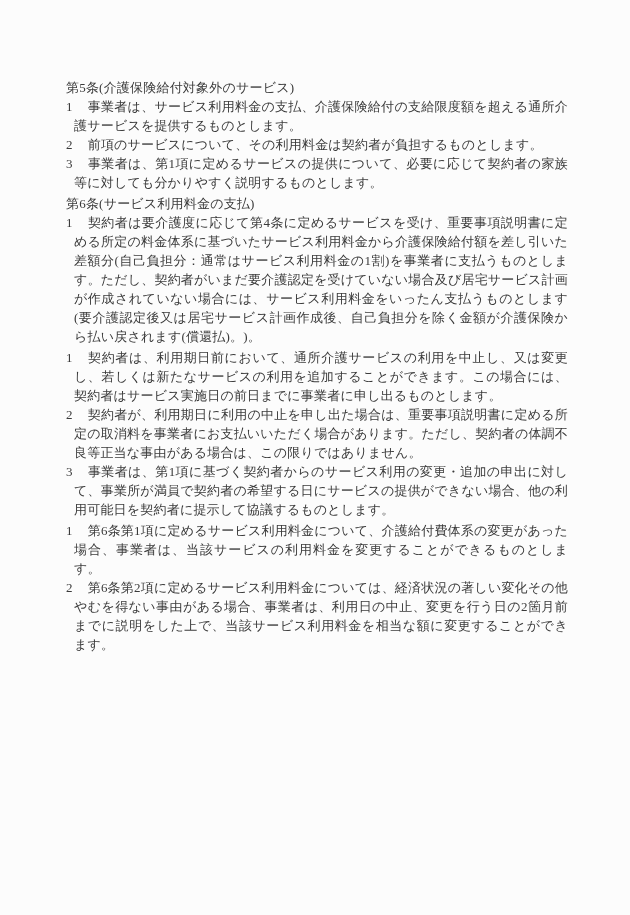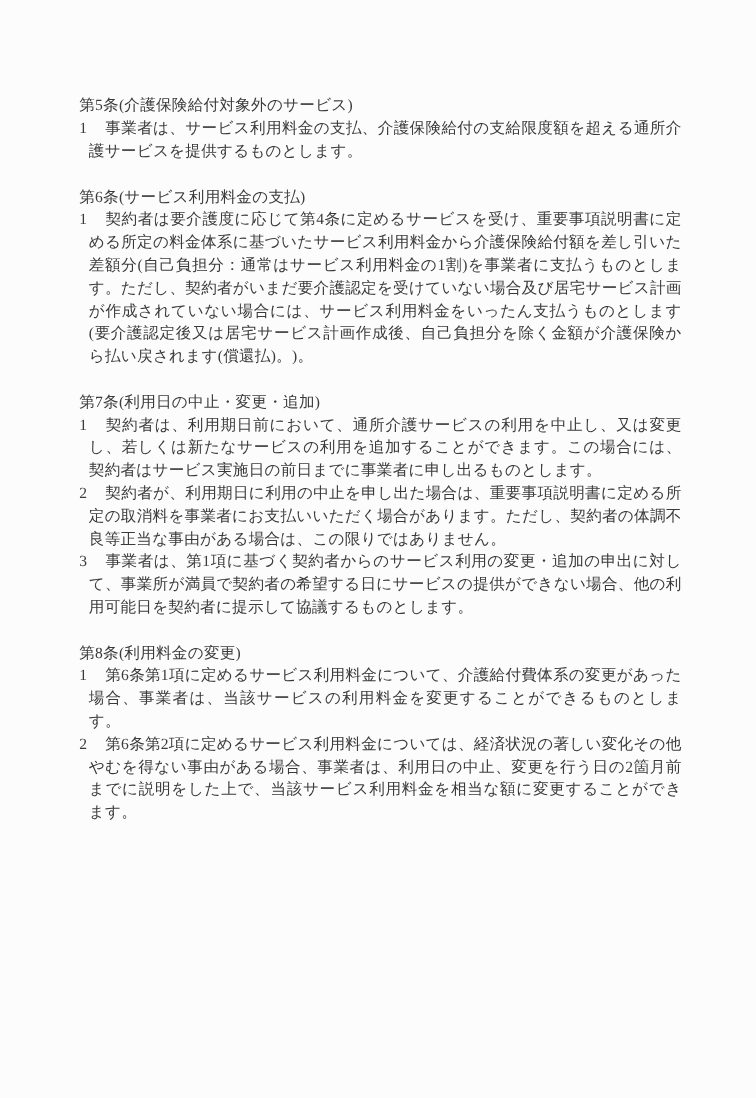--- a/index.html
+++ b/index.html
@@ -26,21 +26,21 @@
     position: absolute;
     left: 66px;
     top: 78px;
     width: 502px;
     color: var(--text-color, #3a3a3a);
     font-size: 13px;
     line-height: 19px;
     letter-spacing: 0.2px;
   }
   .article + .article {
-    margin-top: 19px;
+    margin-top: 2px;
   }
   .article-heading {
     margin: 0;
     font-size: 13px;
     font-weight: normal;
     line-height: 19px;
   }
   .clause {
     margin: 0;
     padding-left: 8px;
@@ -56,34 +56,34 @@
 </style>
 </head>
 <body style="--page-bg: #fcfcfc; --text-color: #3a3a3a;">
 
 <div class="page">
   <div class="doc">
 
     <section class="article">
       <h2 class="article-heading">第5条(介護保険給付対象外のサービス)</h2>
       <p class="clause"><span class="clause-num">1</span><span class="clause-text">事業者は、サービス利用料金の支払、介護保険給付の支給限度額を超える通所介護サービスを提供するものとします。</span></p>
+      <p class="clause"><span class="clause-num">2</span><span class="clause-text">前項のサービスについて、その利用料金は契約者が負担するものとします。</span></p>
+      <p class="clause"><span class="clause-num">3</span><span class="clause-text">事業者は、第1項に定めるサービスの提供について、必要に応じて契約者の家族等に対しても分かりやすく説明するものとします。</span></p>
     </section>
 
     <section class="article">
       <h2 class="article-heading">第6条(サービス利用料金の支払)</h2>
       <p class="clause"><span class="clause-num">1</span><span class="clause-text">契約者は要介護度に応じて第4条に定めるサービスを受け、重要事項説明書に定める所定の料金体系に基づいたサービス利用料金から介護保険給付額を差し引いた差額分(自己負担分：通常はサービス利用料金の1割)を事業者に支払うものとします。ただし、契約者がいまだ要介護認定を受けていない場合及び居宅サービス計画が作成されていない場合には、サービス利用料金をいったん支払うものとします(要介護認定後又は居宅サービス計画作成後、自己負担分を除く金額が介護保険から払い戻されます(償還払)。)。</span></p>
     </section>
 
     <section class="article">
-      <h2 class="article-heading">第7条(利用日の中止・変更・追加)</h2>
       <p class="clause"><span class="clause-num">1</span><span class="clause-text">契約者は、利用期日前において、通所介護サービスの利用を中止し、又は変更し、若しくは新たなサービスの利用を追加することができます。この場合には、契約者はサービス実施日の前日までに事業者に申し出るものとします。</span></p>
       <p class="clause"><span class="clause-num">2</span><span class="clause-text">契約者が、利用期日に利用の中止を申し出た場合は、重要事項説明書に定める所定の取消料を事業者にお支払いいただく場合があります。ただし、契約者の体調不良等正当な事由がある場合は、この限りではありません。</span></p>
       <p class="clause"><span class="clause-num">3</span><span class="clause-text">事業者は、第1項に基づく契約者からのサービス利用の変更・追加の申出に対して、事業所が満員で契約者の希望する日にサービスの提供ができない場合、他の利用可能日を契約者に提示して協議するものとします。</span></p>
     </section>
 
     <section class="article">
-      <h2 class="article-heading">第8条(利用料金の変更)</h2>
       <p class="clause"><span class="clause-num">1</span><span class="clause-text">第6条第1項に定めるサービス利用料金について、介護給付費体系の変更があった場合、事業者は、当該サービスの利用料金を変更することができるものとします。</span></p>
       <p class="clause"><span class="clause-num">2</span><span class="clause-text">第6条第2項に定めるサービス利用料金については、経済状況の著しい変化その他やむを得ない事由がある場合、事業者は、利用日の中止、変更を行う日の2箇月前までに説明をした上で、当該サービス利用料金を相当な額に変更することができます。</span></p>
     </section>
 
   </div>
 </div>
 
 </body></html>

